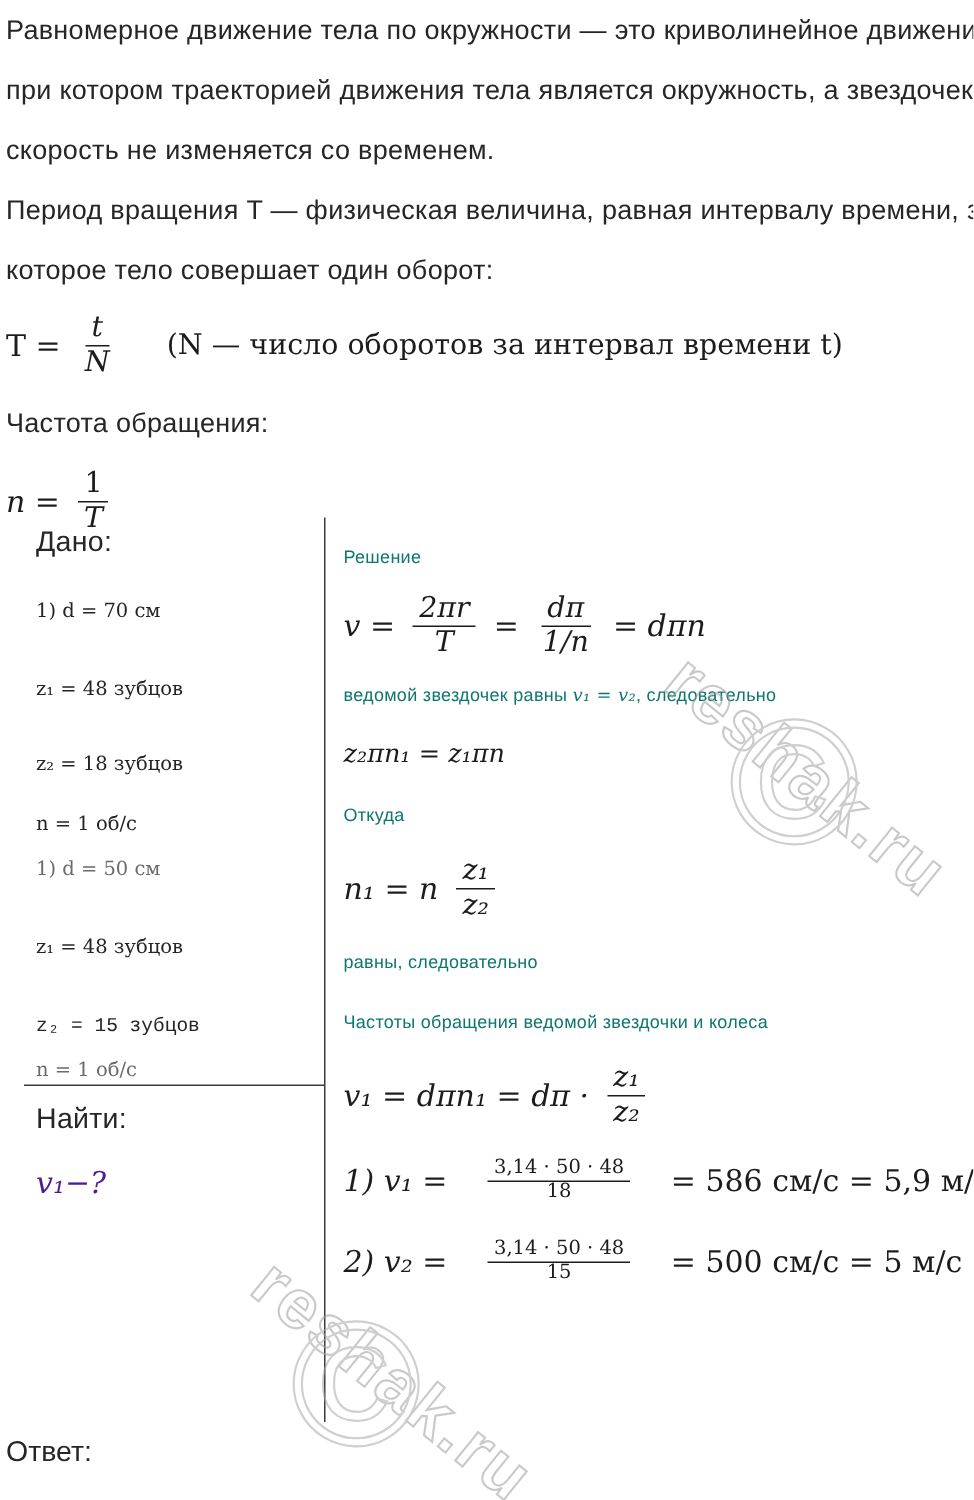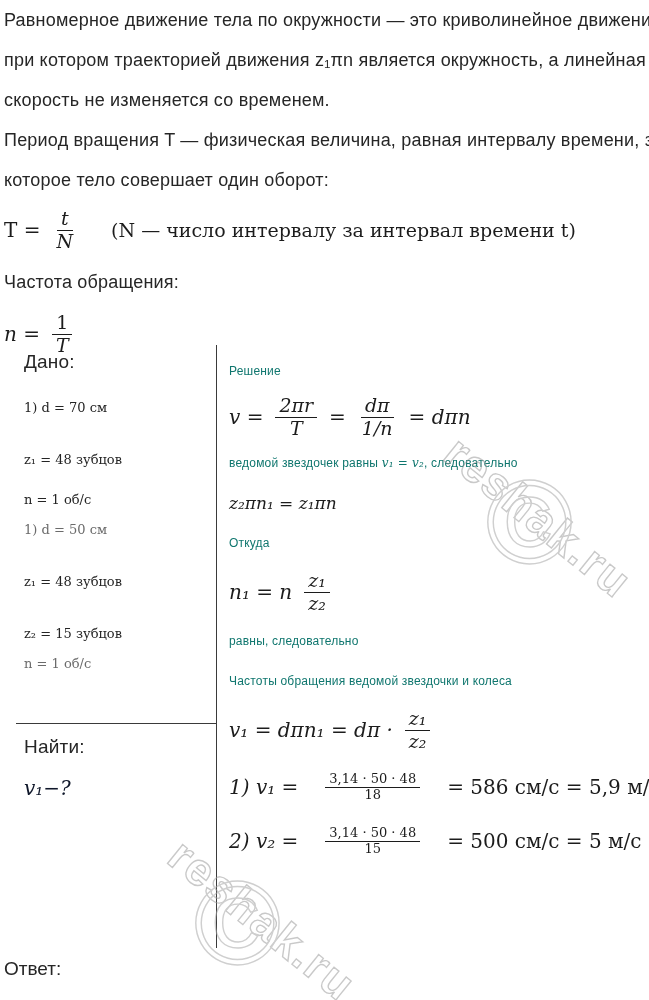--- a/index.html
+++ b/index.html
@@ -49,28 +49,28 @@
   .heading{font-size:19px;color:#262626;letter-spacing:.2px;}
   .given .item{
     font-size:13px;color:#242424;white-space:nowrap;line-height:22px;
   }
   .given .item.m1{margin-top:24px;}
   .given .item.m2{margin-top:30px;}
   .given .item.m3{margin-top:28px;}
   .given .item.m4{margin-top:18px;}
   .given .item.m5{margin-top:8px;}
   .given .item.m6{margin-top:30px;}
-  .given .item.m7{margin-top:30px;}
+  .given .item.m7{margin-top:30px;font-family:Liberation Mono, monospace;}
   .given .item.m8{margin-top:8px;}
   .given .muted{color:#6b6b6b;}
   .find{
     border-top:1.6px solid #3a3a3a;
     padding:12px 0 0 8px;
   }
-  .find .find-value{margin-top:18px;font-size:20px;color:#0f172a;}
+  .find .find-value{margin-top:18px;font-size:20px;color:#4c1d95;}
 
   .right-col{flex:1;padding:6px 0 0 12px;box-sizing:border-box;}
   .right-col .tline{
     font-size:12px;line-height:40px;height:40px;white-space:nowrap;
     letter-spacing:.2px;color:#0f766e;
   }
   .right-col .mline{font-size:17px;color:#1c1c1c;line-height:40px;height:40px;}
   .right-col .formula-row{height:52px;}
   .right-col .formula-row.tall{height:58px;}
   .calc-row{
@@ -108,52 +108,53 @@
   .wm2{left:192px;top:828px;width:1px;height:1px;}
   .wm2 .wm-copy{left:2px;top:36px;}
 </style>
 </head>
 <body>
 
 <div class="page">
 
   <div class="intro">
     <div class="tline sans">Равномерное движение тела по окружности — это криволинейное движение,</div>
-    <div class="tline sans">при котором траекторией движения z₁πn является окружность, а линейная</div>
+    <div class="tline sans">при котором траекторией движения тела является окружность, а звездочек</div>
     <div class="tline sans">скорость не изменяется со временем.</div>
     <div class="tline sans">Период вращения T — физическая величина, равная интервалу времени, за</div>
     <div class="tline sans">которое тело совершает один оборот:</div>
 
     <div class="formula-row period math">
       <span class="upright">T =</span>
       <span class="frac">
         <span class="fnum it">t</span>
         <span class="fden it">N</span>
       </span>
-      <span class="note upright">(N — число интервалу за интервал времени t)</span>
+      <span class="note upright">(N — число оборотов за интервал времени t)</span>
     </div>
 
     <div class="tline sans freq-label">Частота обращения:</div>
 
     <div class="formula-row freq math">
       <span class="it">n =</span>
       <span class="frac">
         <span class="fnum upright">1</span>
         <span class="fden it">T</span>
       </span>
     </div>
   </div>
 
   <div class="columns">
 
     <div class="left-col">
       <div class="given">
         <div class="heading sans">Дано:</div>
         <div class="item math m1">1) d = 70 см</div>
         <div class="item math m2">z₁ = 48 зубцов</div>
+        <div class="item math m3">z₂ = 18 зубцов</div>
         <div class="item math m4">n = 1 об/с</div>
         <div class="item math m5 muted">1) d = 50 см</div>
         <div class="item math m6">z₁ = 48 зубцов</div>
         <div class="item math m7">z₂ = 15 зубцов</div>
         <div class="item math m8 muted">n = 1 об/с</div>
       </div>
       <div class="find">
         <div class="heading sans">Найти:</div>
         <div class="find-value math it">v₁−?</div>
       </div>

